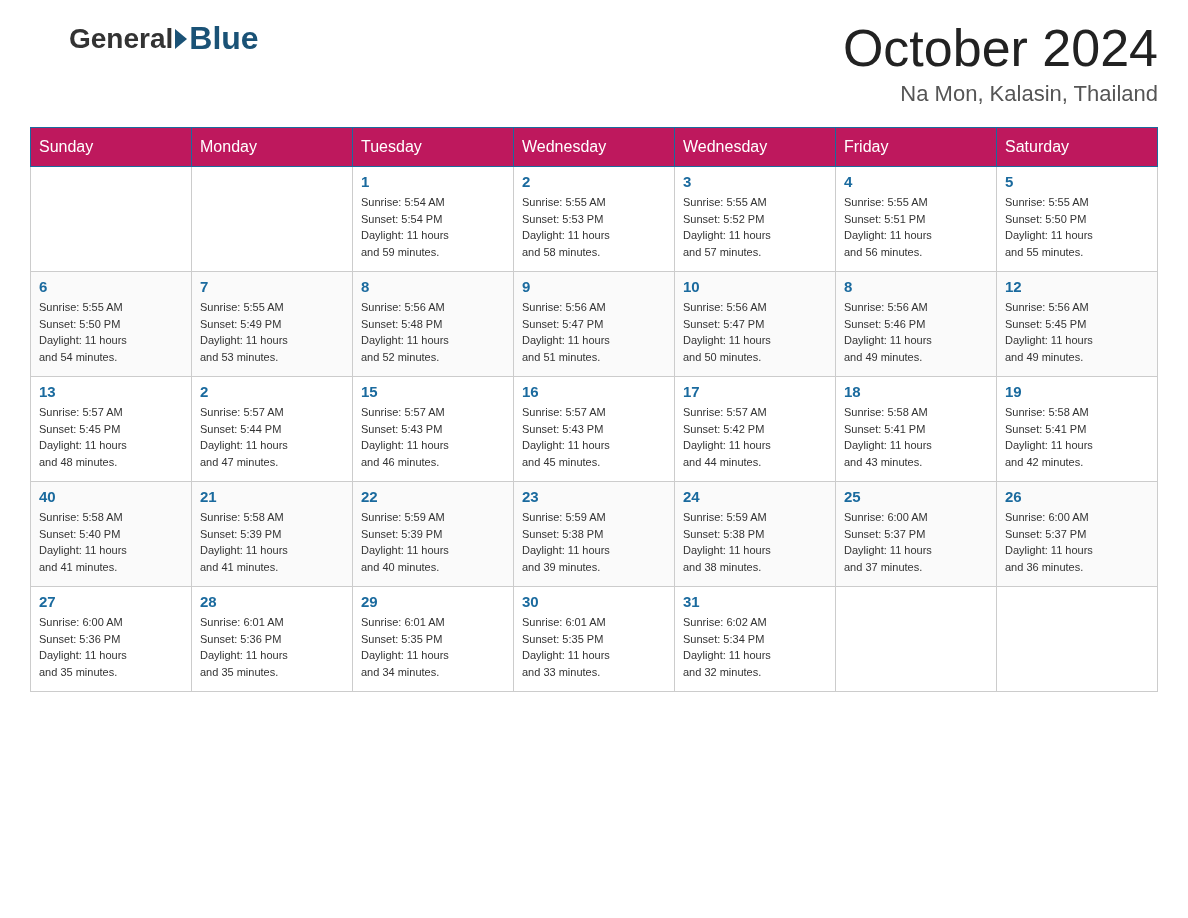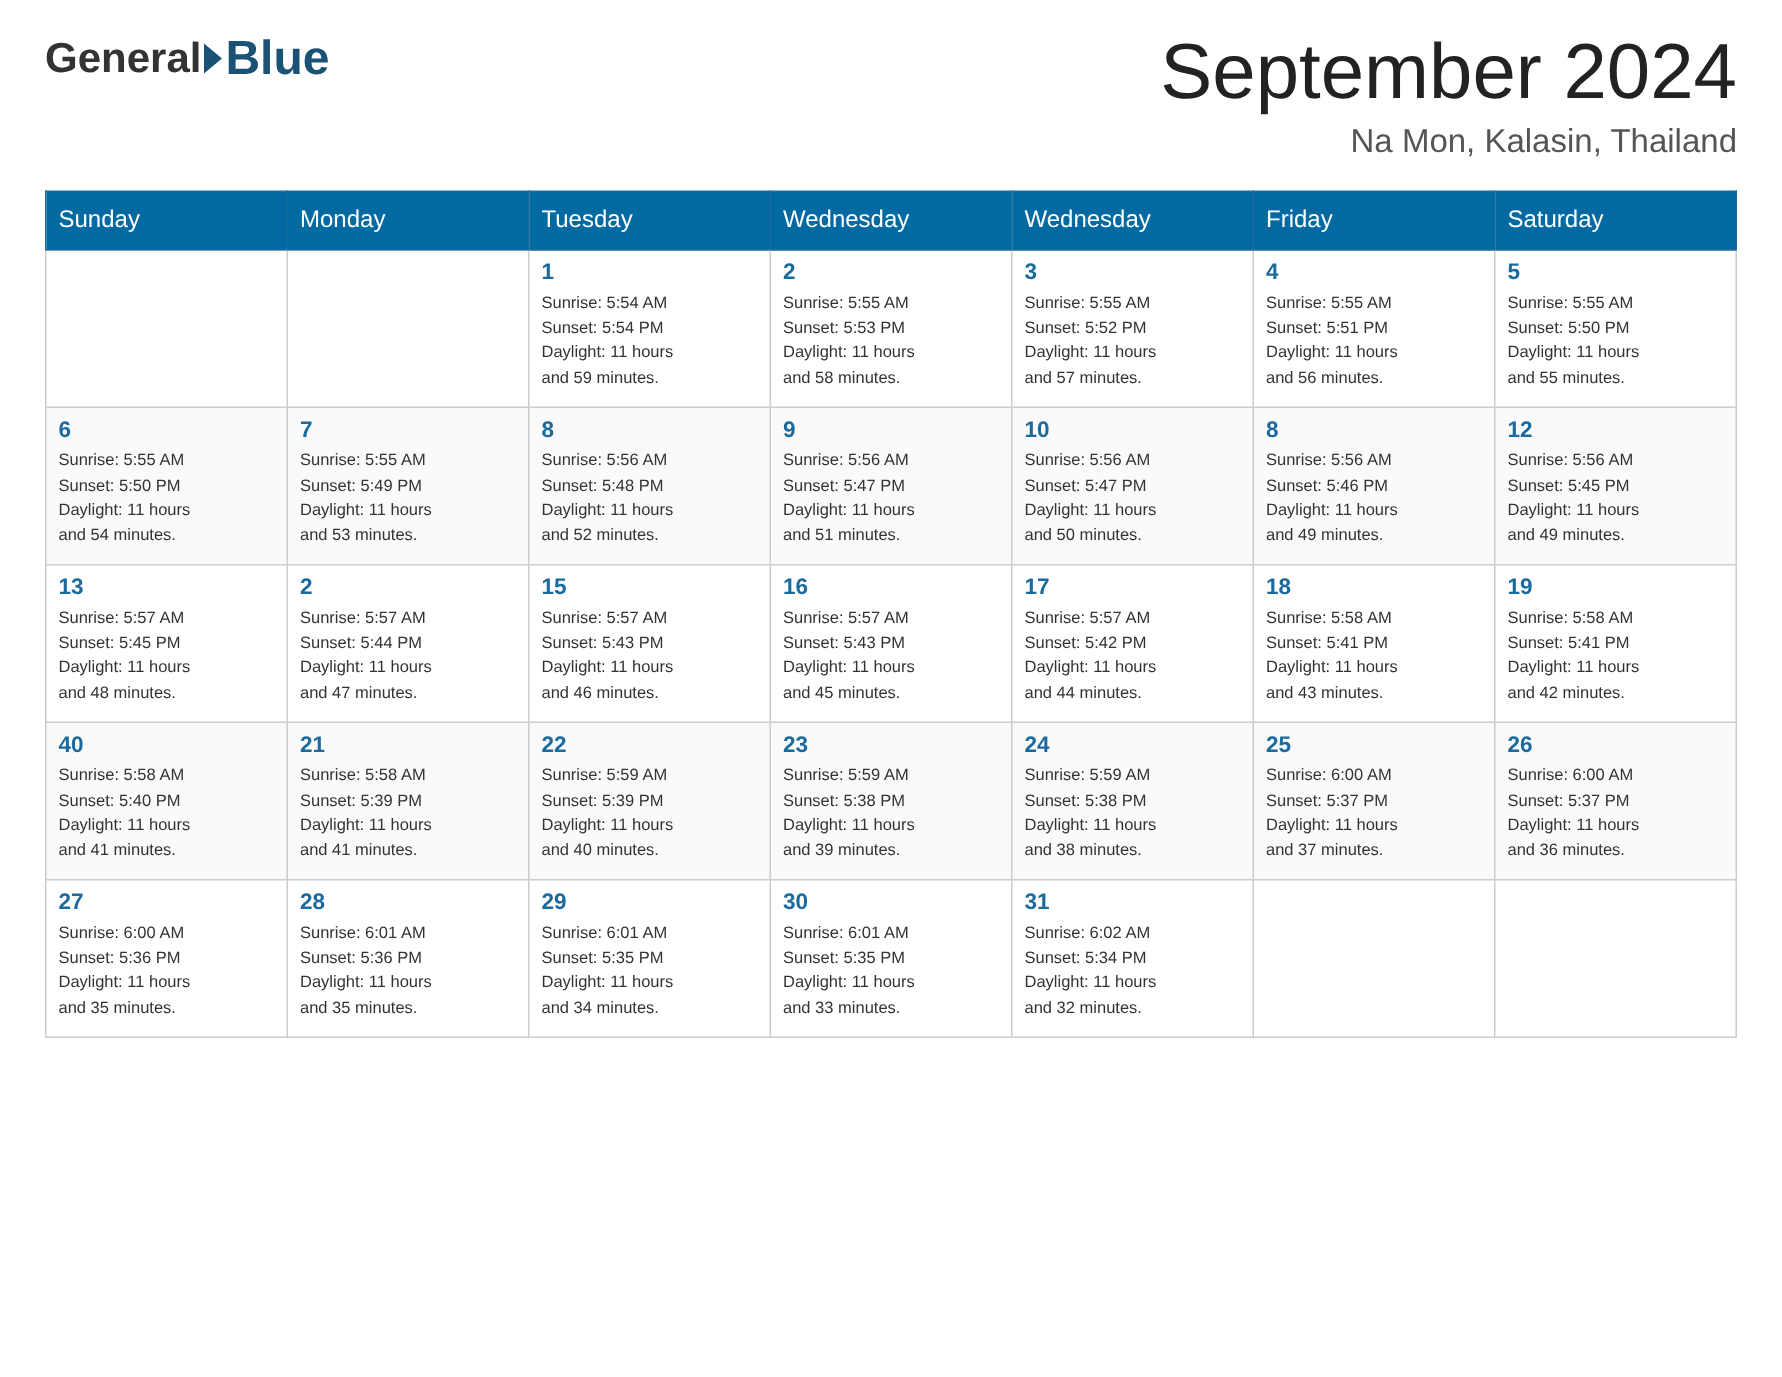--- a/index.html
+++ b/index.html
@@ -13,20 +13,21 @@
     .header {
       display: flex;
       justify-content: space-between;
       align-items: flex-start;
       margin-bottom: 20px;
     }
     .logo {
       display: flex;
       flex-direction: column;
       align-items: flex-start;
+      margin-left: 39px;
     }
     .logo-text {
       display: flex;
       align-items: center;
       font-size: 28px;
       font-weight: bold;
       color: #333;
     }
     .logo-general { color: #333; }
     .logo-arrow {
@@ -51,21 +52,21 @@
       color: #555;
       margin-top: 4px;
       text-align: right;
     }
     table {
       width: 100%;
       border-collapse: collapse;
       table-layout: fixed;
     }
     thead tr th {
-      background-color: #0369a1;
+      background-color: #be185d;
       color: #fff;
       padding: 10px 8px;
       font-size: 16px;
       font-weight: normal;
       text-align: left;
       border: 1px solid #1a6a9e;
     }
     tbody tr td {
       border: 1px solid #ccc;
       vertical-align: top;
@@ -97,21 +98,21 @@
 
 <div class="header">
   <div class="logo">
     <div class="logo-text">
       <span class="logo-general">General</span>
       <span class="logo-arrow"></span>
       <span style="color:#1a5276;font-size:32px;font-weight:bold;">Blue</span>
     </div>
   </div>
   <div class="title-block">
-    <div class="title-month">September 2024</div>
+    <div class="title-month">October 2024</div>
     <div class="title-location">Na Mon, Kalasin, Thailand</div>
   </div>
 </div>
 
 <table>
   <thead>
     <tr>
     <th>Sunday</th>
         <th>Monday</th>
         <th>Tuesday</th>

